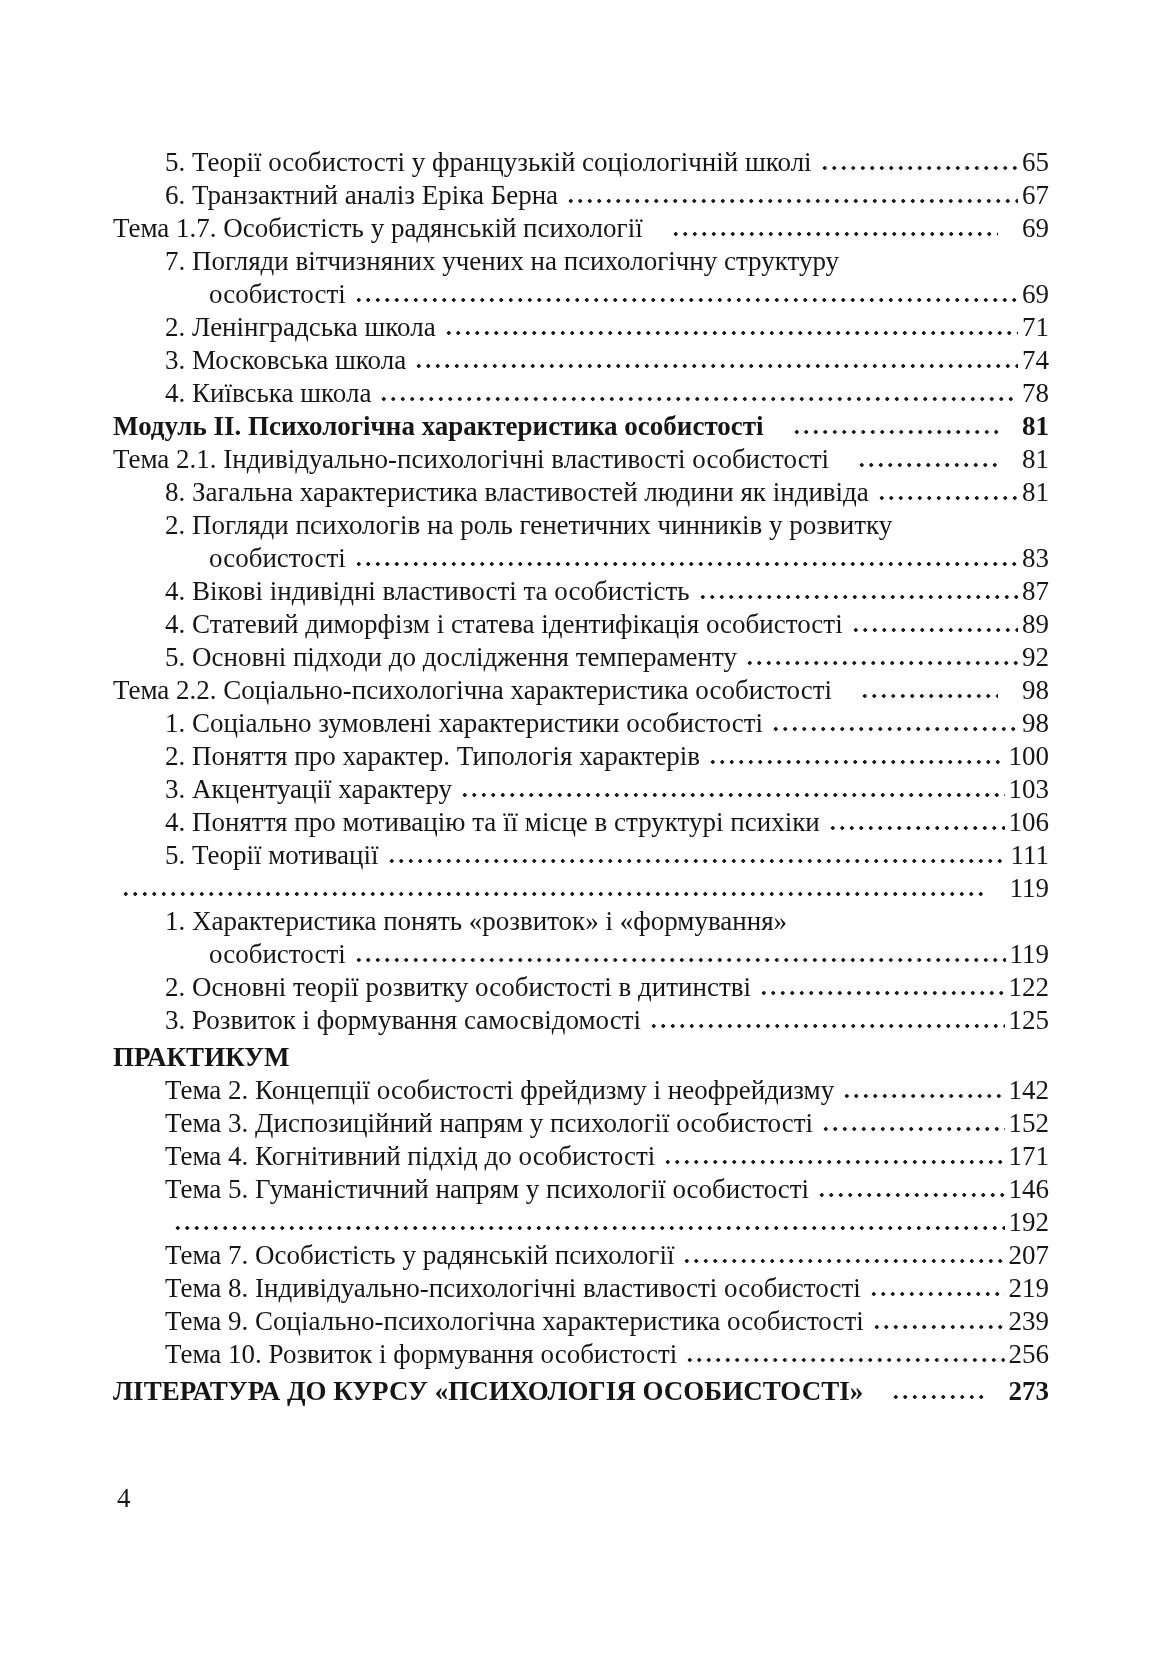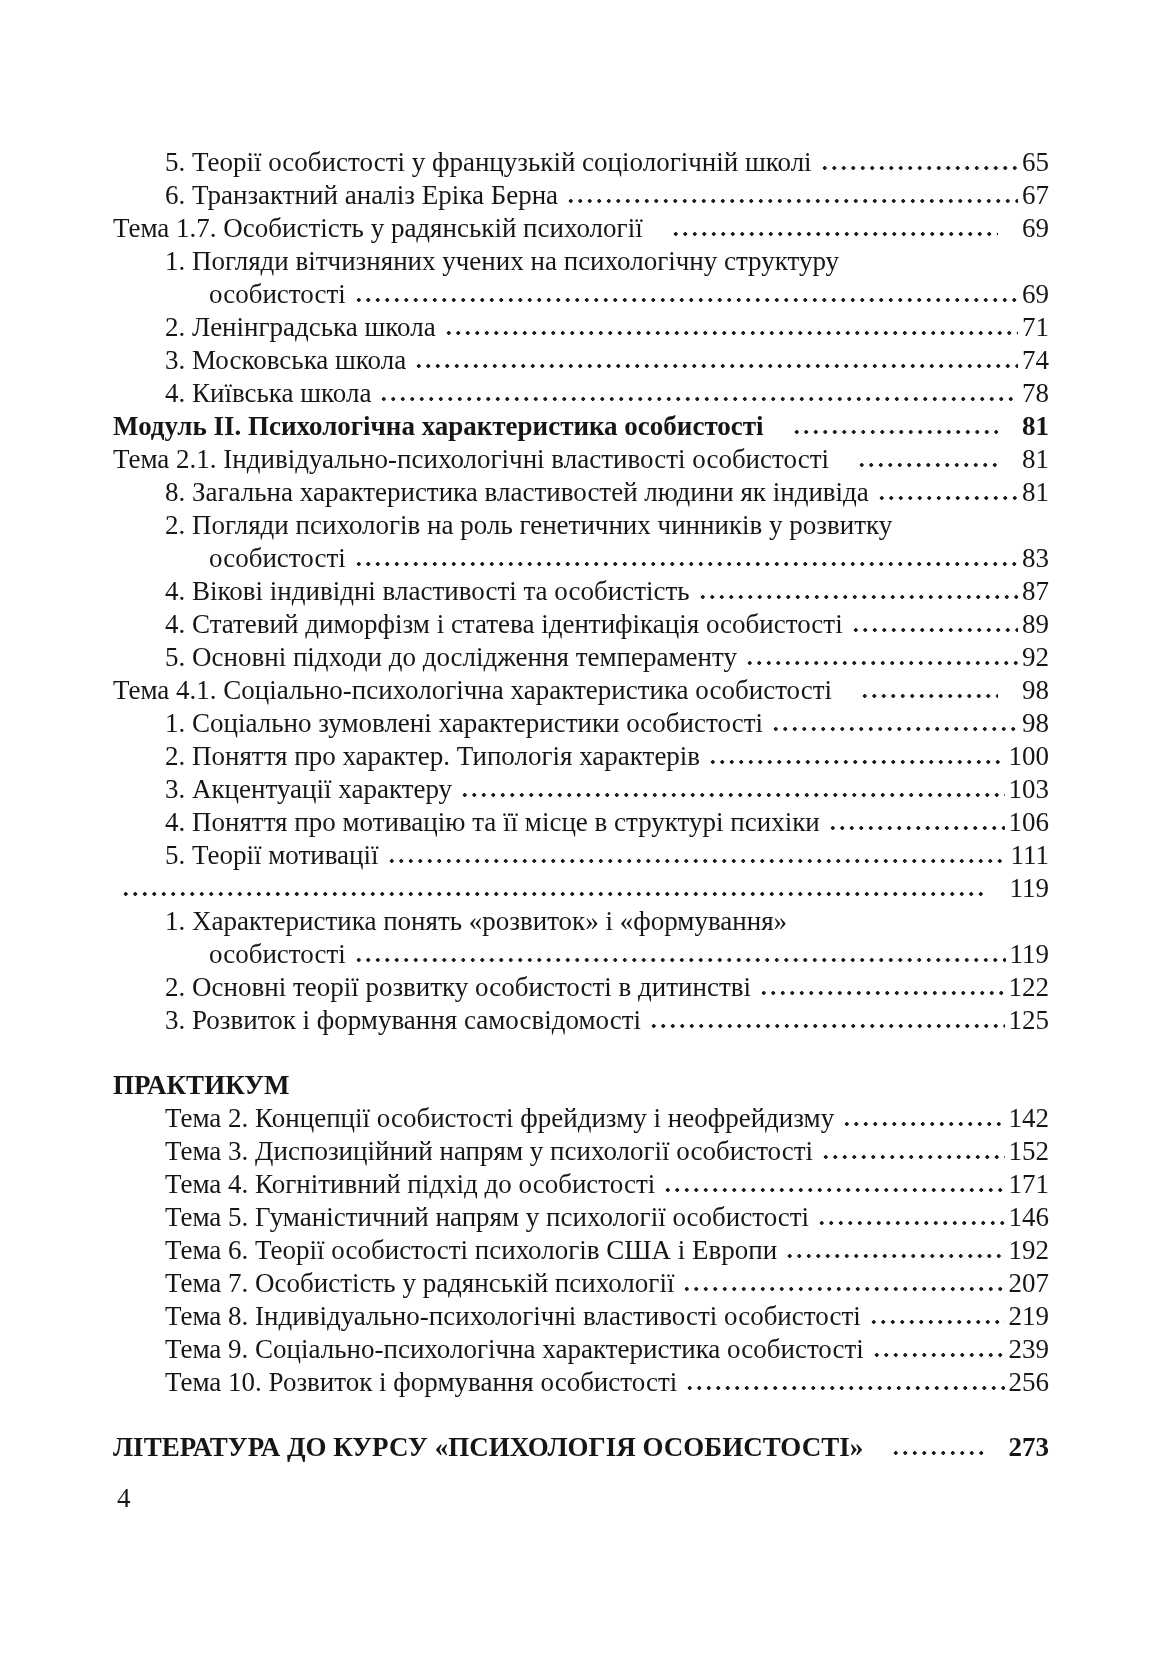--- a/index.html
+++ b/index.html
@@ -23,21 +23,21 @@
   }
   .toc-row {
     display: flex;
     align-items: baseline;
     font-size: 27px;
     line-height: 33px;
     white-space: nowrap;
     text-align: right;
   }
   .toc-row.bold { font-weight: bold; }
-  .toc-row.section-gap { margin-top: 32px; }
+  .toc-row.section-gap { margin-top: 4px; }
   .indent-0 { padding-left: 0; gap: 20px; }
   .indent-1 { padding-left: 52px; }
   .indent-2 { padding-left: 96px; }
   .toc-label { white-space: nowrap; }
   .dots {
     flex: 1 1 auto;
     min-width: 10px;
     height: 6px;
     margin-left: 8px;
     margin-right: 4px;
@@ -71,21 +71,21 @@
       <span class="toc-label">6. Транзактний аналіз Еріка Берна</span>
       <span class="dots"></span>
       <span class="toc-page">67</span>
     </div>
     <div class="toc-row indent-0">
       <span class="toc-label">Тема 1.7. Особистість у радянській психології</span>
       <span class="dots"></span>
       <span class="toc-page">69</span>
     </div>
     <div class="toc-row indent-1">
-      <span class="toc-label">1. Погляди вітчизняних учених на психологічну структуру</span>
+      <span class="toc-label">7. Погляди вітчизняних учених на психологічну структуру</span>
     </div>
     <div class="toc-row indent-2">
       <span class="toc-label">особистості</span>
       <span class="dots"></span>
       <span class="toc-page">69</span>
     </div>
     <div class="toc-row indent-1">
       <span class="toc-label">2. Ленінградська школа</span>
       <span class="dots"></span>
       <span class="toc-page">71</span>
@@ -132,21 +132,21 @@
       <span class="toc-label">4. Статевий диморфізм і статева ідентифікація особистості</span>
       <span class="dots"></span>
       <span class="toc-page">89</span>
     </div>
     <div class="toc-row indent-1">
       <span class="toc-label">5. Основні підходи до дослідження темпераменту</span>
       <span class="dots"></span>
       <span class="toc-page">92</span>
     </div>
     <div class="toc-row indent-0">
-      <span class="toc-label">Тема 4.1. Соціально-психологічна характеристика особистості</span>
+      <span class="toc-label">Тема 2.2. Соціально-психологічна характеристика особистості</span>
       <span class="dots"></span>
       <span class="toc-page">98</span>
     </div>
     <div class="toc-row indent-1">
       <span class="toc-label">1. Соціально зумовлені характеристики особистості</span>
       <span class="dots"></span>
       <span class="toc-page">98</span>
     </div>
     <div class="toc-row indent-1">
       <span class="toc-label">2. Поняття про характер. Типологія характерів</span>
@@ -207,21 +207,20 @@
       <span class="toc-label">Тема 4. Когнітивний підхід до особистості</span>
       <span class="dots"></span>
       <span class="toc-page">171</span>
     </div>
     <div class="toc-row indent-1">
       <span class="toc-label">Тема 5. Гуманістичний напрям у психології особистості</span>
       <span class="dots"></span>
       <span class="toc-page">146</span>
     </div>
     <div class="toc-row indent-1">
-      <span class="toc-label">Тема 6. Теорії особистості психологів США і Европи</span>
       <span class="dots"></span>
       <span class="toc-page">192</span>
     </div>
     <div class="toc-row indent-1">
       <span class="toc-label">Тема 7. Особистість у радянській психології</span>
       <span class="dots"></span>
       <span class="toc-page">207</span>
     </div>
     <div class="toc-row indent-1">
       <span class="toc-label">Тема 8. Індивідуально-психологічні властивості особистості</span>

